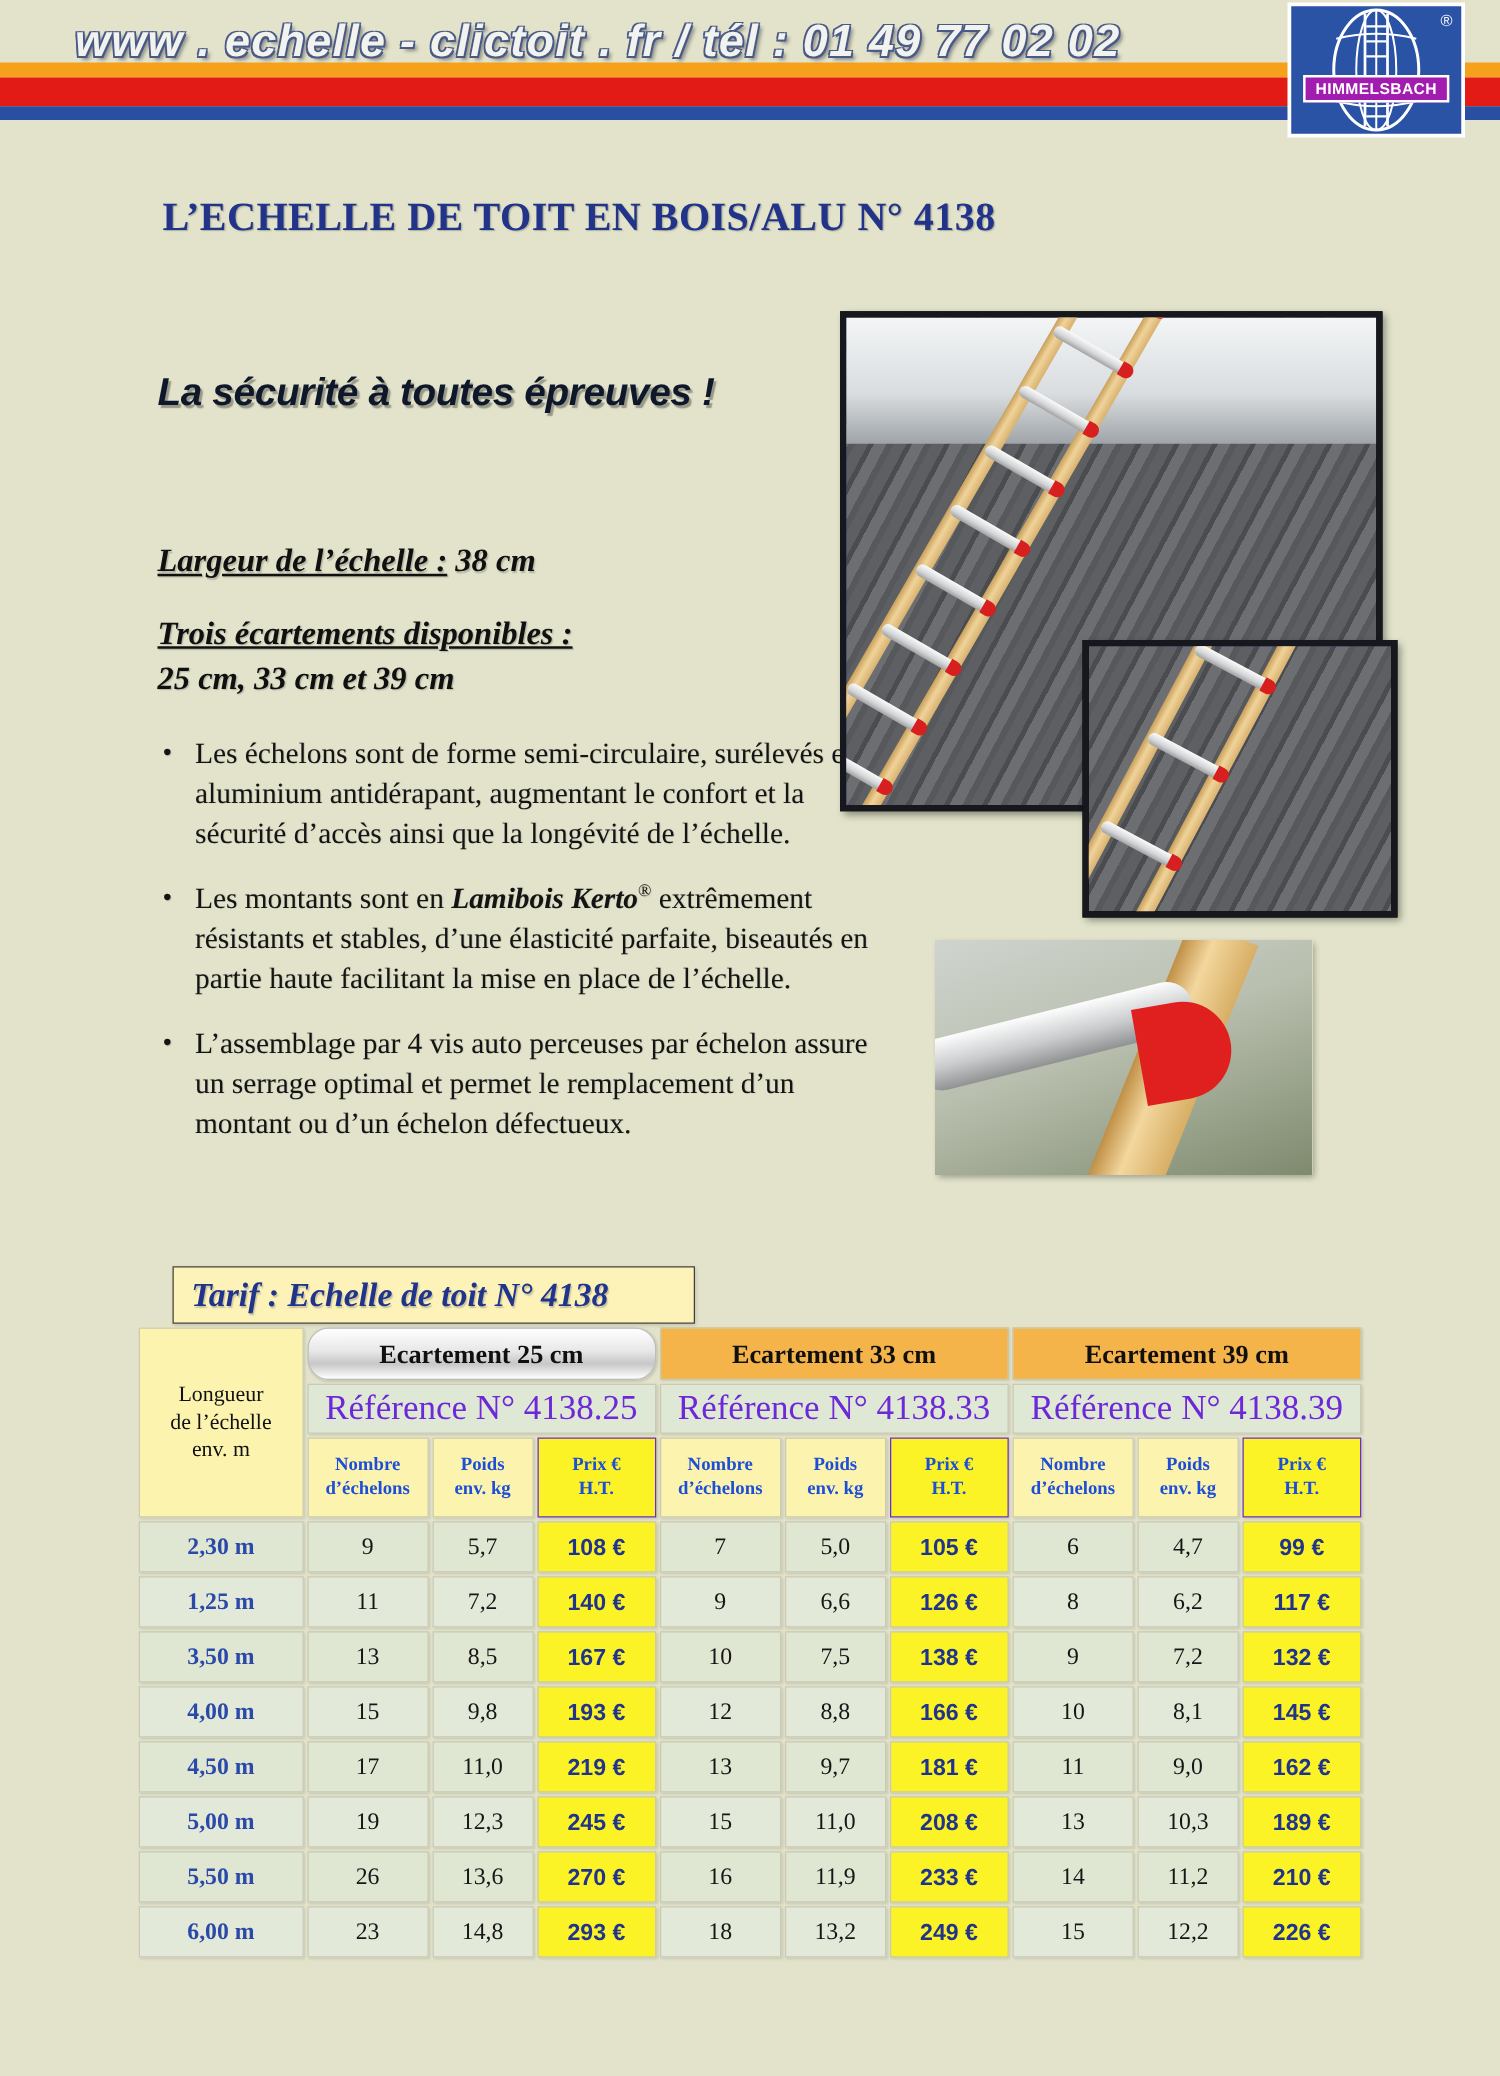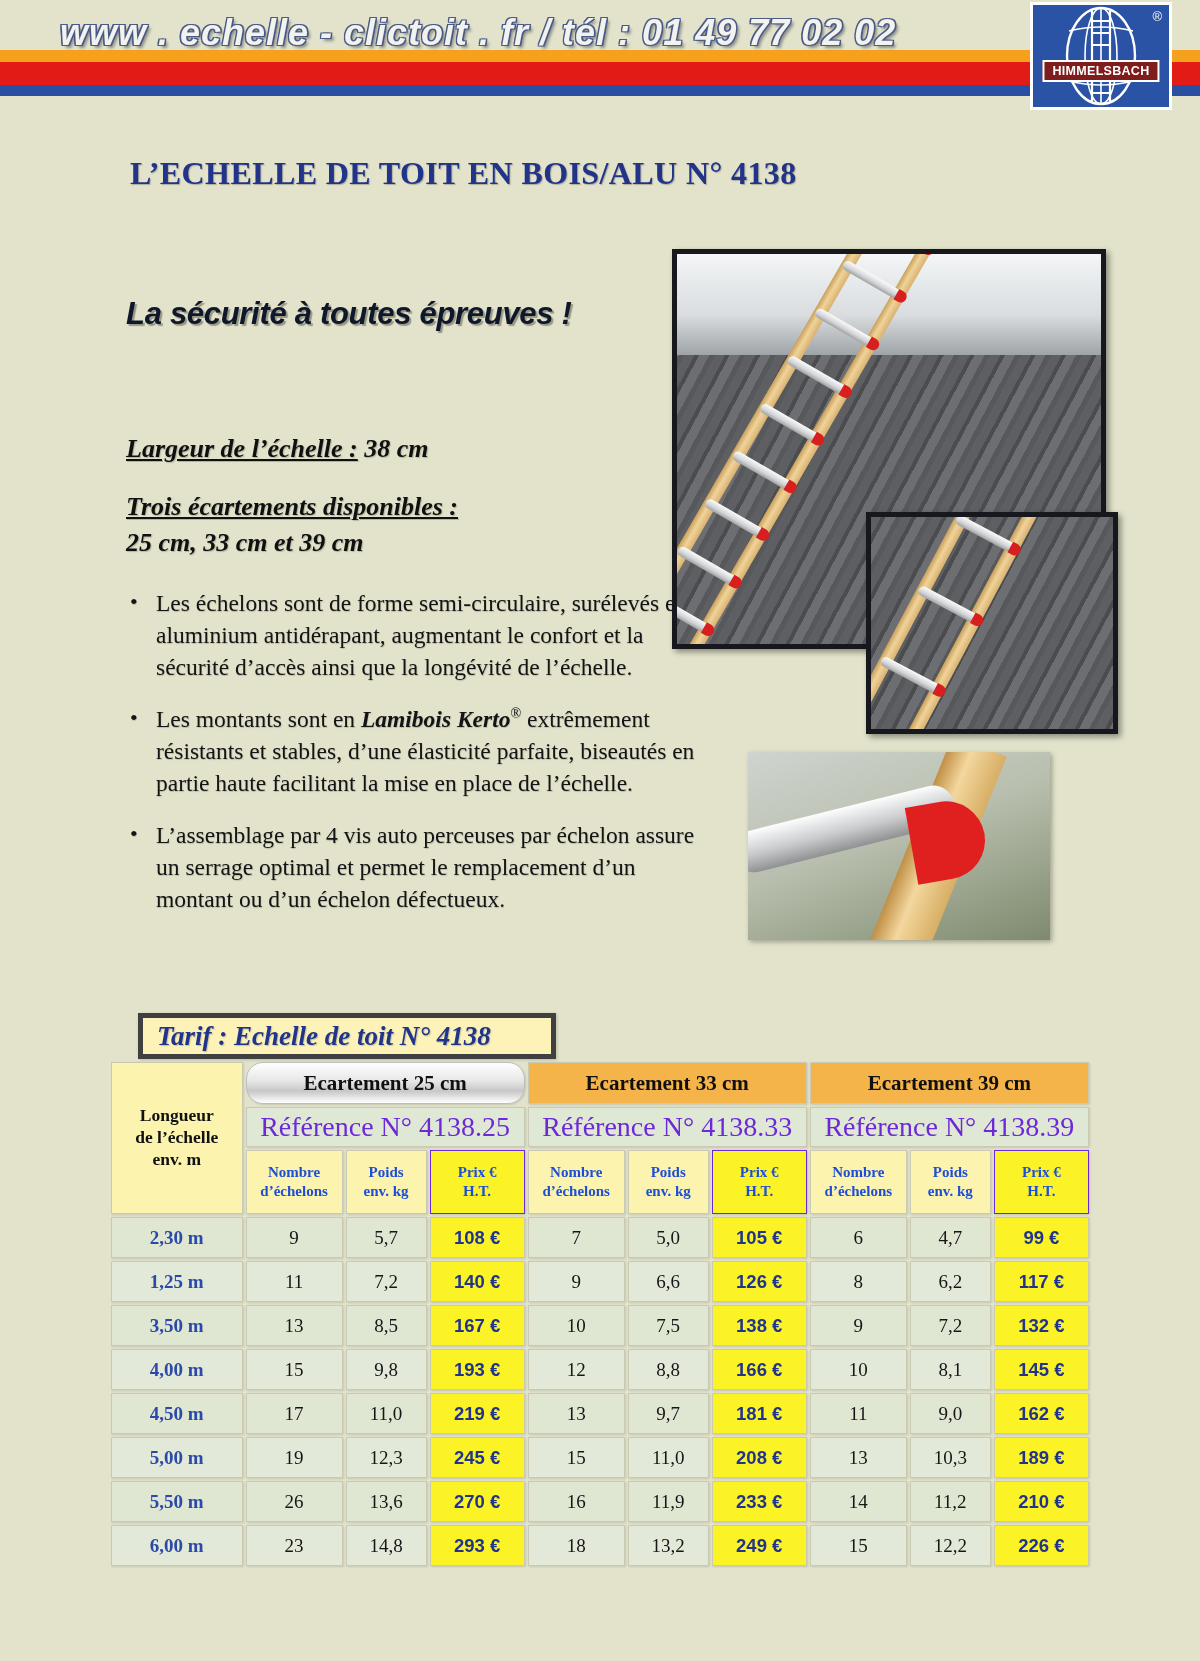--- a/index.html
+++ b/index.html
@@ -92,21 +92,21 @@
     left: 50%;
     transform: translateX(-50%);
     top: 55px;
     border: 2px solid #ffffff;
     color: #ffffff;
     font-family: "Liberation Sans", "DejaVu Sans", sans-serif;
     font-weight: bold;
     font-size: 12.5px;
     letter-spacing: 0.3px;
     padding: 2px 8px;
-    background: #7f1d1d;
+    background: #a21caf;
     white-space: nowrap;
   }
 
   
   .page-title {
     position: absolute;
     left: 130px;
     top: 155px;
     font-size: 32px;
     font-weight: bold;
@@ -283,21 +283,21 @@
   }
 
   
   .tarif-box {
     position: absolute;
     left: 138px;
     top: 1013px;
     width: 418px;
     height: 46px;
     background: #fdf2b8;
-    border: 5px solid #404040;
+    border: 1px solid #404040;
     box-shadow: 1px 1px 3px rgba(0,0,0,0.18);
     display: flex;
     align-items: center;
     padding-left: 14px;
     box-sizing: border-box;
   }
   .tarif-title {
     font-size: 27px;
     font-weight: bold;
     font-style: italic;
@@ -351,21 +351,21 @@
     font-weight: normal;
     font-size: 28px;
     color: #6d28d9;
     background: #dfe8d4;
     height: 32px;
     border: 1px solid #c6cdbb;
   }
   td.corner {
     background: #fbf3ae;
     border: 1px solid #ddd7a8;
-    font-weight: bold;
+    font-weight: normal;
     font-size: 17.5px;
     color: #111;
     line-height: 1.25;
     text-align: left;
     padding-left: 13px;
   }
   td.sub {
     background: #fbf3ae;
     border: 1px solid #ddd7a8;
     font-weight: bold;

